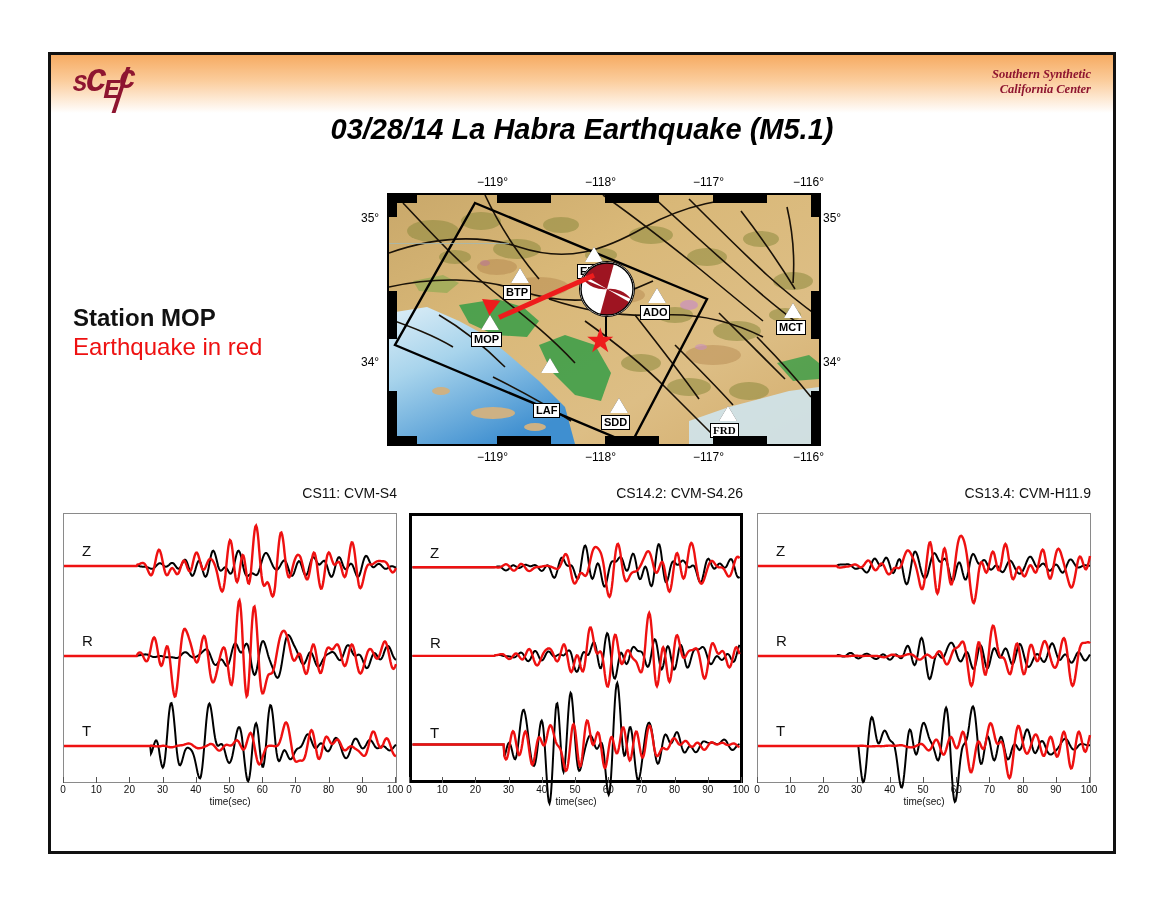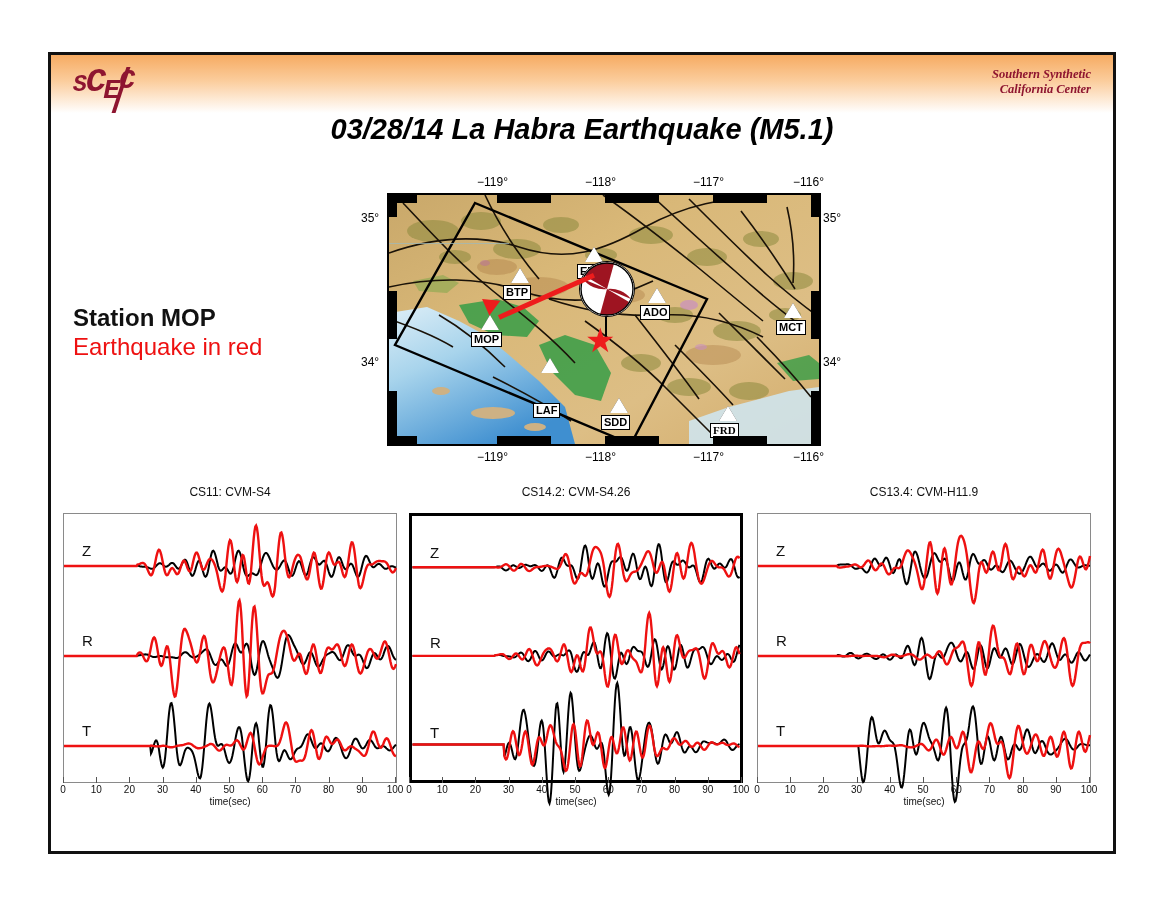--- a/index.html
+++ b/index.html
@@ -62,22 +62,22 @@
   .star{position:absolute;color:#ee1c1c;font-size:34px;line-height:34px;}
   .arrow{position:absolute;background:#ee1c1c;height:5px;transform-origin:left center;}
   .arrowhead{position:absolute;width:0;height:0;border-top:9px solid transparent;
              border-bottom:9px solid transparent;border-right:16px solid #ee1c1c;}
   .stem{position:absolute;width:1.5px;background:#000;}
 
   
   .panels{position:absolute;left:0;top:430px;width:100%;height:372px;}
   .panel{position:absolute;top:28px;width:334px;height:300px;}
   .p1{left:12px;} .p2{left:358px;} .p3{left:706px;}
-  .ptitle{position:absolute;top:0px;width:334px;text-align:center;
-          font-size:12px;color:#111;}
+  .ptitle{position:absolute;top:0px;width:334px;text-align:right;
+          font-size:14px;color:#111;}
   .pt1{left:12px;} .pt2{left:358px;} .pt3{left:706px;}
   .pbox{position:absolute;left:0;top:0;width:100%;height:270px;
         border:1px solid #8a8a8a;box-sizing:border-box;background:#fff;}
   .pbox.hl{border:3px solid #000;}
   .xaxis{position:absolute;left:0;top:270px;width:100%;height:30px;}
   .xtick{position:absolute;top:-6px;width:1px;height:6px;background:#555;}
   .xlab{position:absolute;top:1px;font-size:10px;color:#111;
         transform:translateX(-50%);white-space:nowrap;}
   .xname{position:absolute;top:13px;width:100%;text-align:center;
          font-size:10px;color:#111;}

